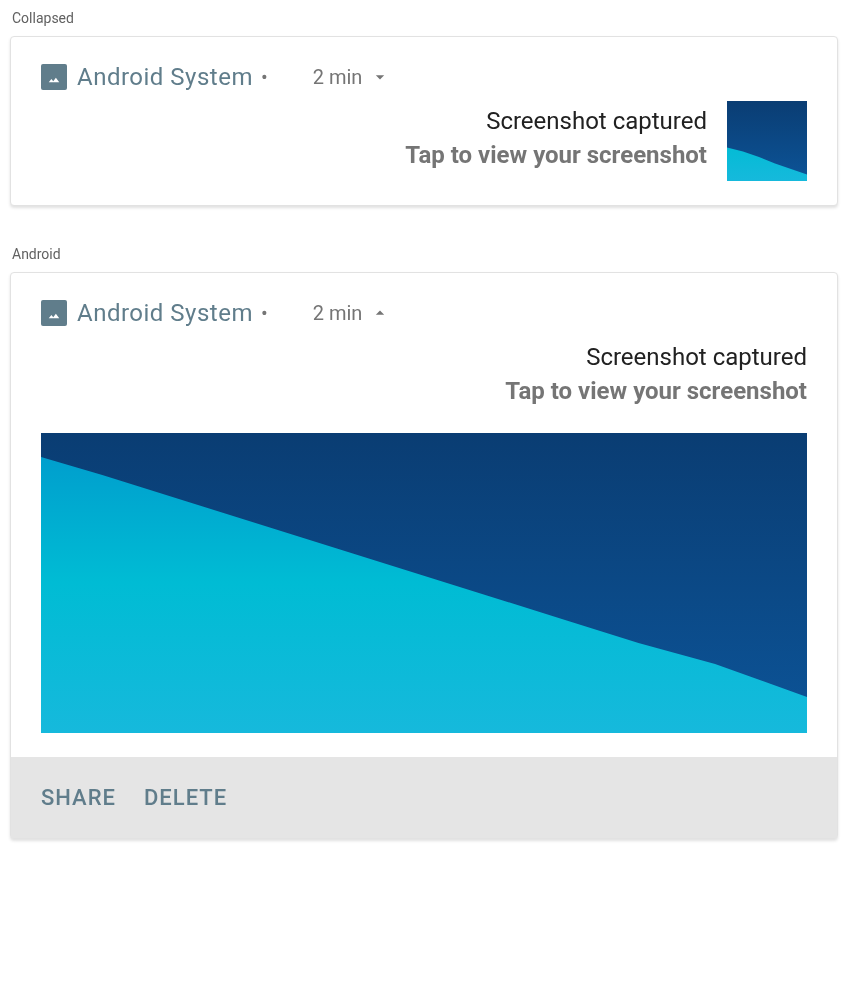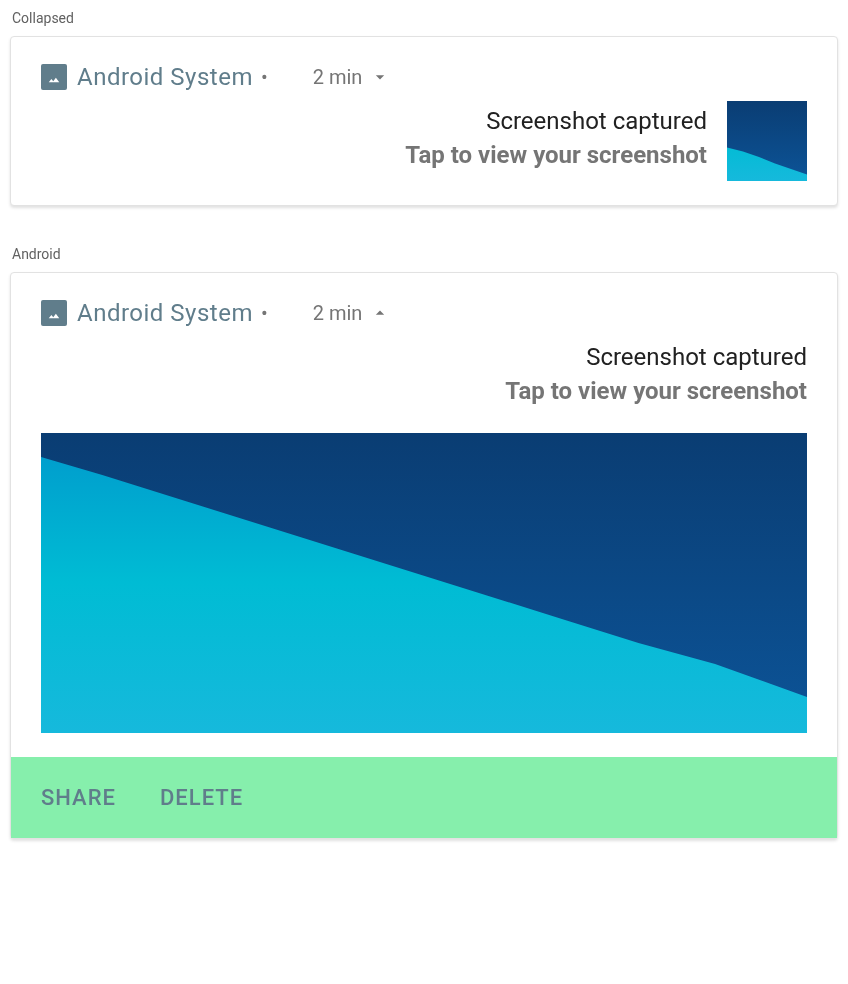--- a/index.html
+++ b/index.html
@@ -127,24 +127,24 @@
     clip-path: polygon(0 8%, 8% 14%, 18% 22%, 28% 30%, 38% 38%, 48% 46%, 58% 54%, 68% 62%, 78% 70%, 88% 77%, 100% 88%, 100% 100%, 0 100%);
   }
   .big-pic.wave-img::after {
     content:"";
     position:absolute;
     inset:0;
     background: linear-gradient(180deg, rgba(173,232,244,0.7), rgba(173,232,244,0) 6%);
     clip-path: polygon(0 6%, 8% 12%, 18% 20%, 28% 28%, 38% 36%, 48% 44%, 58% 52%, 68% 60%, 78% 68%, 88% 75%, 100% 86%, 100% 88%, 88% 77%, 78% 70%, 68% 62%, 58% 54%, 48% 46%, 38% 38%, 28% 30%, 18% 22%, 8% 14%, 0 8%);
   }
   .actions {
-    background: #86efac;
+    background: #e5e5e5;
     padding: 28px 30px;
     display: flex;
-    gap: 44px;
+    gap: 28px;
   }
   .action-btn {
     color: #607D8B;
     font-size: 22px;
     font-weight: 500;
     letter-spacing: 1px;
     text-transform: uppercase;
     cursor: pointer;
     background: none;
     border: none;

